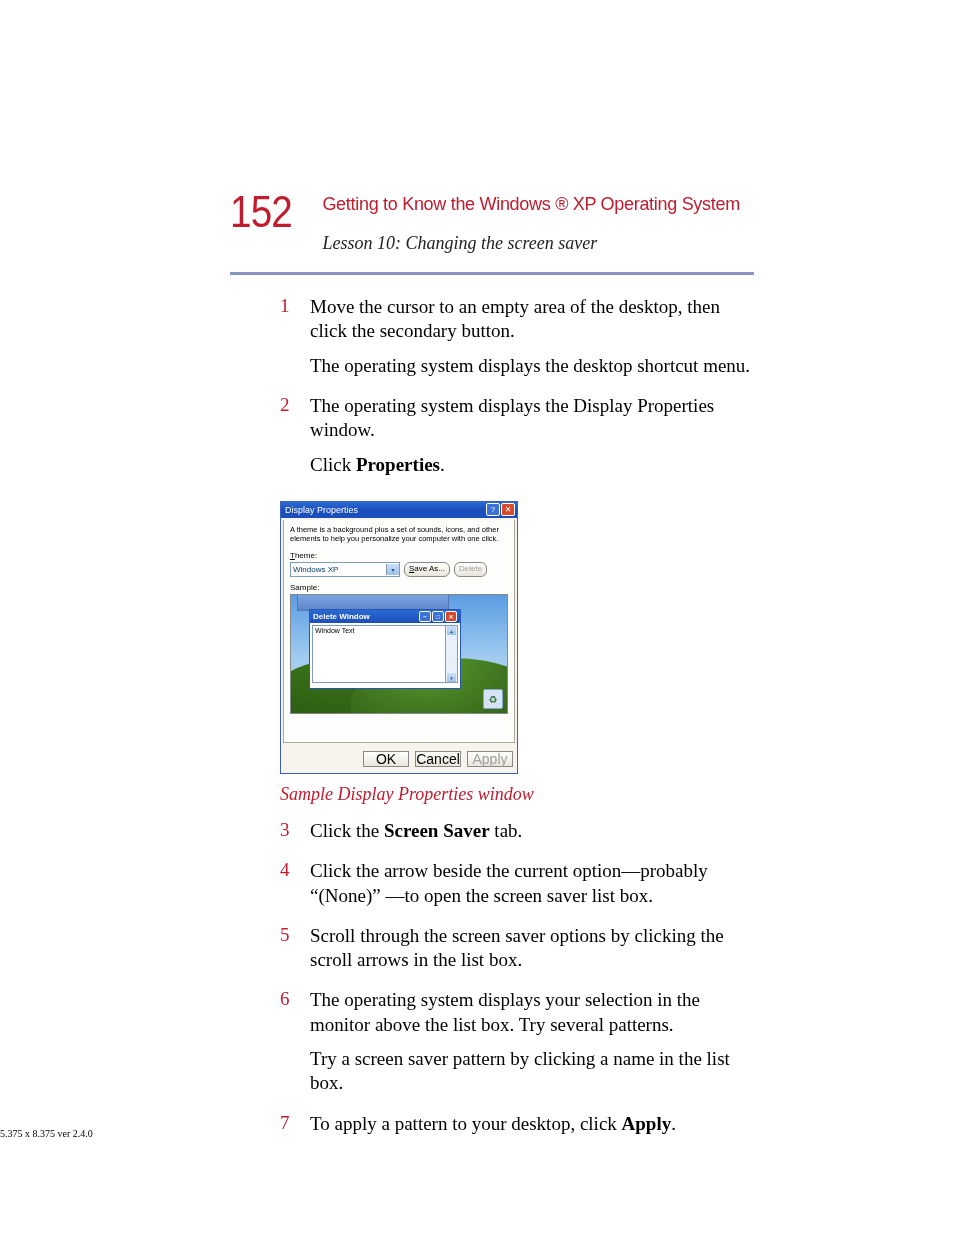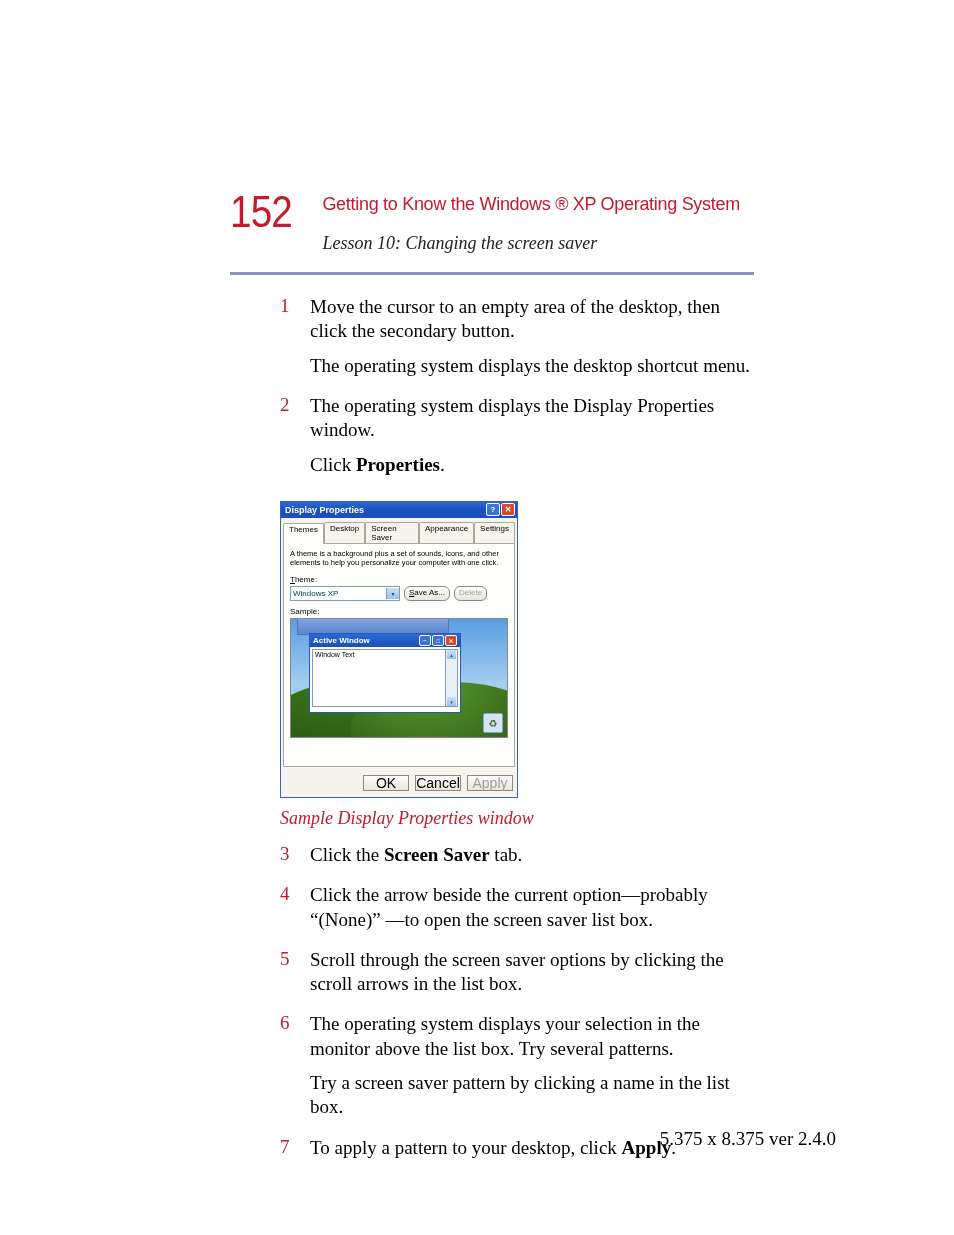--- a/index.html
+++ b/index.html
@@ -84,41 +84,41 @@
     font-style: italic;
     color: #c11b2d;
     font-size: 18px;
     margin: 10px 0 14px 50px;
   }
   .footer {
     position: absolute;
     left: 0;
     width: 836px;
     top: 1128px;
-    text-align: right;
-    font-size: 19px;
+    text-align: left;
+    font-size: 10px;
     color: #000;
   }
 
   
   .dialog-wrap {
     margin: 14px 0 6px 50px;
   }
   .dialog {
     width: 236px;
     border: 1px solid #3b5fbd;
     background: #ece9d8;
     font-family: Tahoma, Arial, sans-serif;
     font-size: 8px;
     color: #000;
   }
   .titlebar {
     background: linear-gradient(to bottom, #2a6ad3 0%, #1b4fbb 50%, #1b4fbb 100%);
     color: #fff;
-    font-weight: bold;
+    font-weight: normal;
     display: flex;
     align-items: center;
     padding: 1px 2px 1px 4px;
     height: 14px;
     font-size: 9px;
   }
   .titlebar-text { flex: 1; }
   .tb-btn {
     width: 12px;
     height: 11px;
@@ -353,46 +353,39 @@
   </div>
 
   <div class="dialog-wrap">
     <div class="dialog">
       <div class="titlebar">
         <span class="titlebar-text">Display Properties</span>
         <span class="tb-btn tb-help">?</span>
         <span class="tb-btn tb-close">✕</span>
       </div>
       <div class="dialog-body">
-        <div class="tabs">
-          <div class="tab active">Themes</div>
-          <div class="tab">Desktop</div>
-          <div class="tab">Screen Saver</div>
-          <div class="tab">Appearance</div>
-          <div class="tab">Settings</div>
-        </div>
         <div class="tab-panel">
           <div class="desc">A theme is a background plus a set of sounds, icons, and other elements to help you personalize your computer with one click.</div>
           <div class="label-small"><span class="u">T</span>heme:</div>
           <div class="theme-row">
             <div class="combo">
               <span class="combo-text">Windows XP</span>
               <span class="combo-arrow">▾</span>
             </div>
             <div class="smbtn"><span class="u">S</span>ave As...</div>
             <div class="smbtn disabled">Delete</div>
           </div>
           <div class="label-small">Sample:</div>
           <div class="sample-area">
             <div class="hills1"></div>
             <div class="hills2"></div>
             <div class="inactive-window"></div>
             <div class="active-window">
               <div class="aw-title">
-                <span class="aw-title-text">Active Window</span>
+                <span class="aw-title-text">Delete Window</span>
                 <span class="aw-btns">
                   <span class="aw-btn">−</span>
                   <span class="aw-btn">□</span>
                   <span class="aw-btn red">✕</span>
                 </span>
               </div>
               <div class="aw-body">
                 <div class="aw-content">Window Text</div>
                 <div class="aw-scroll">
                   <div class="aw-sc-btn">▴</div>

